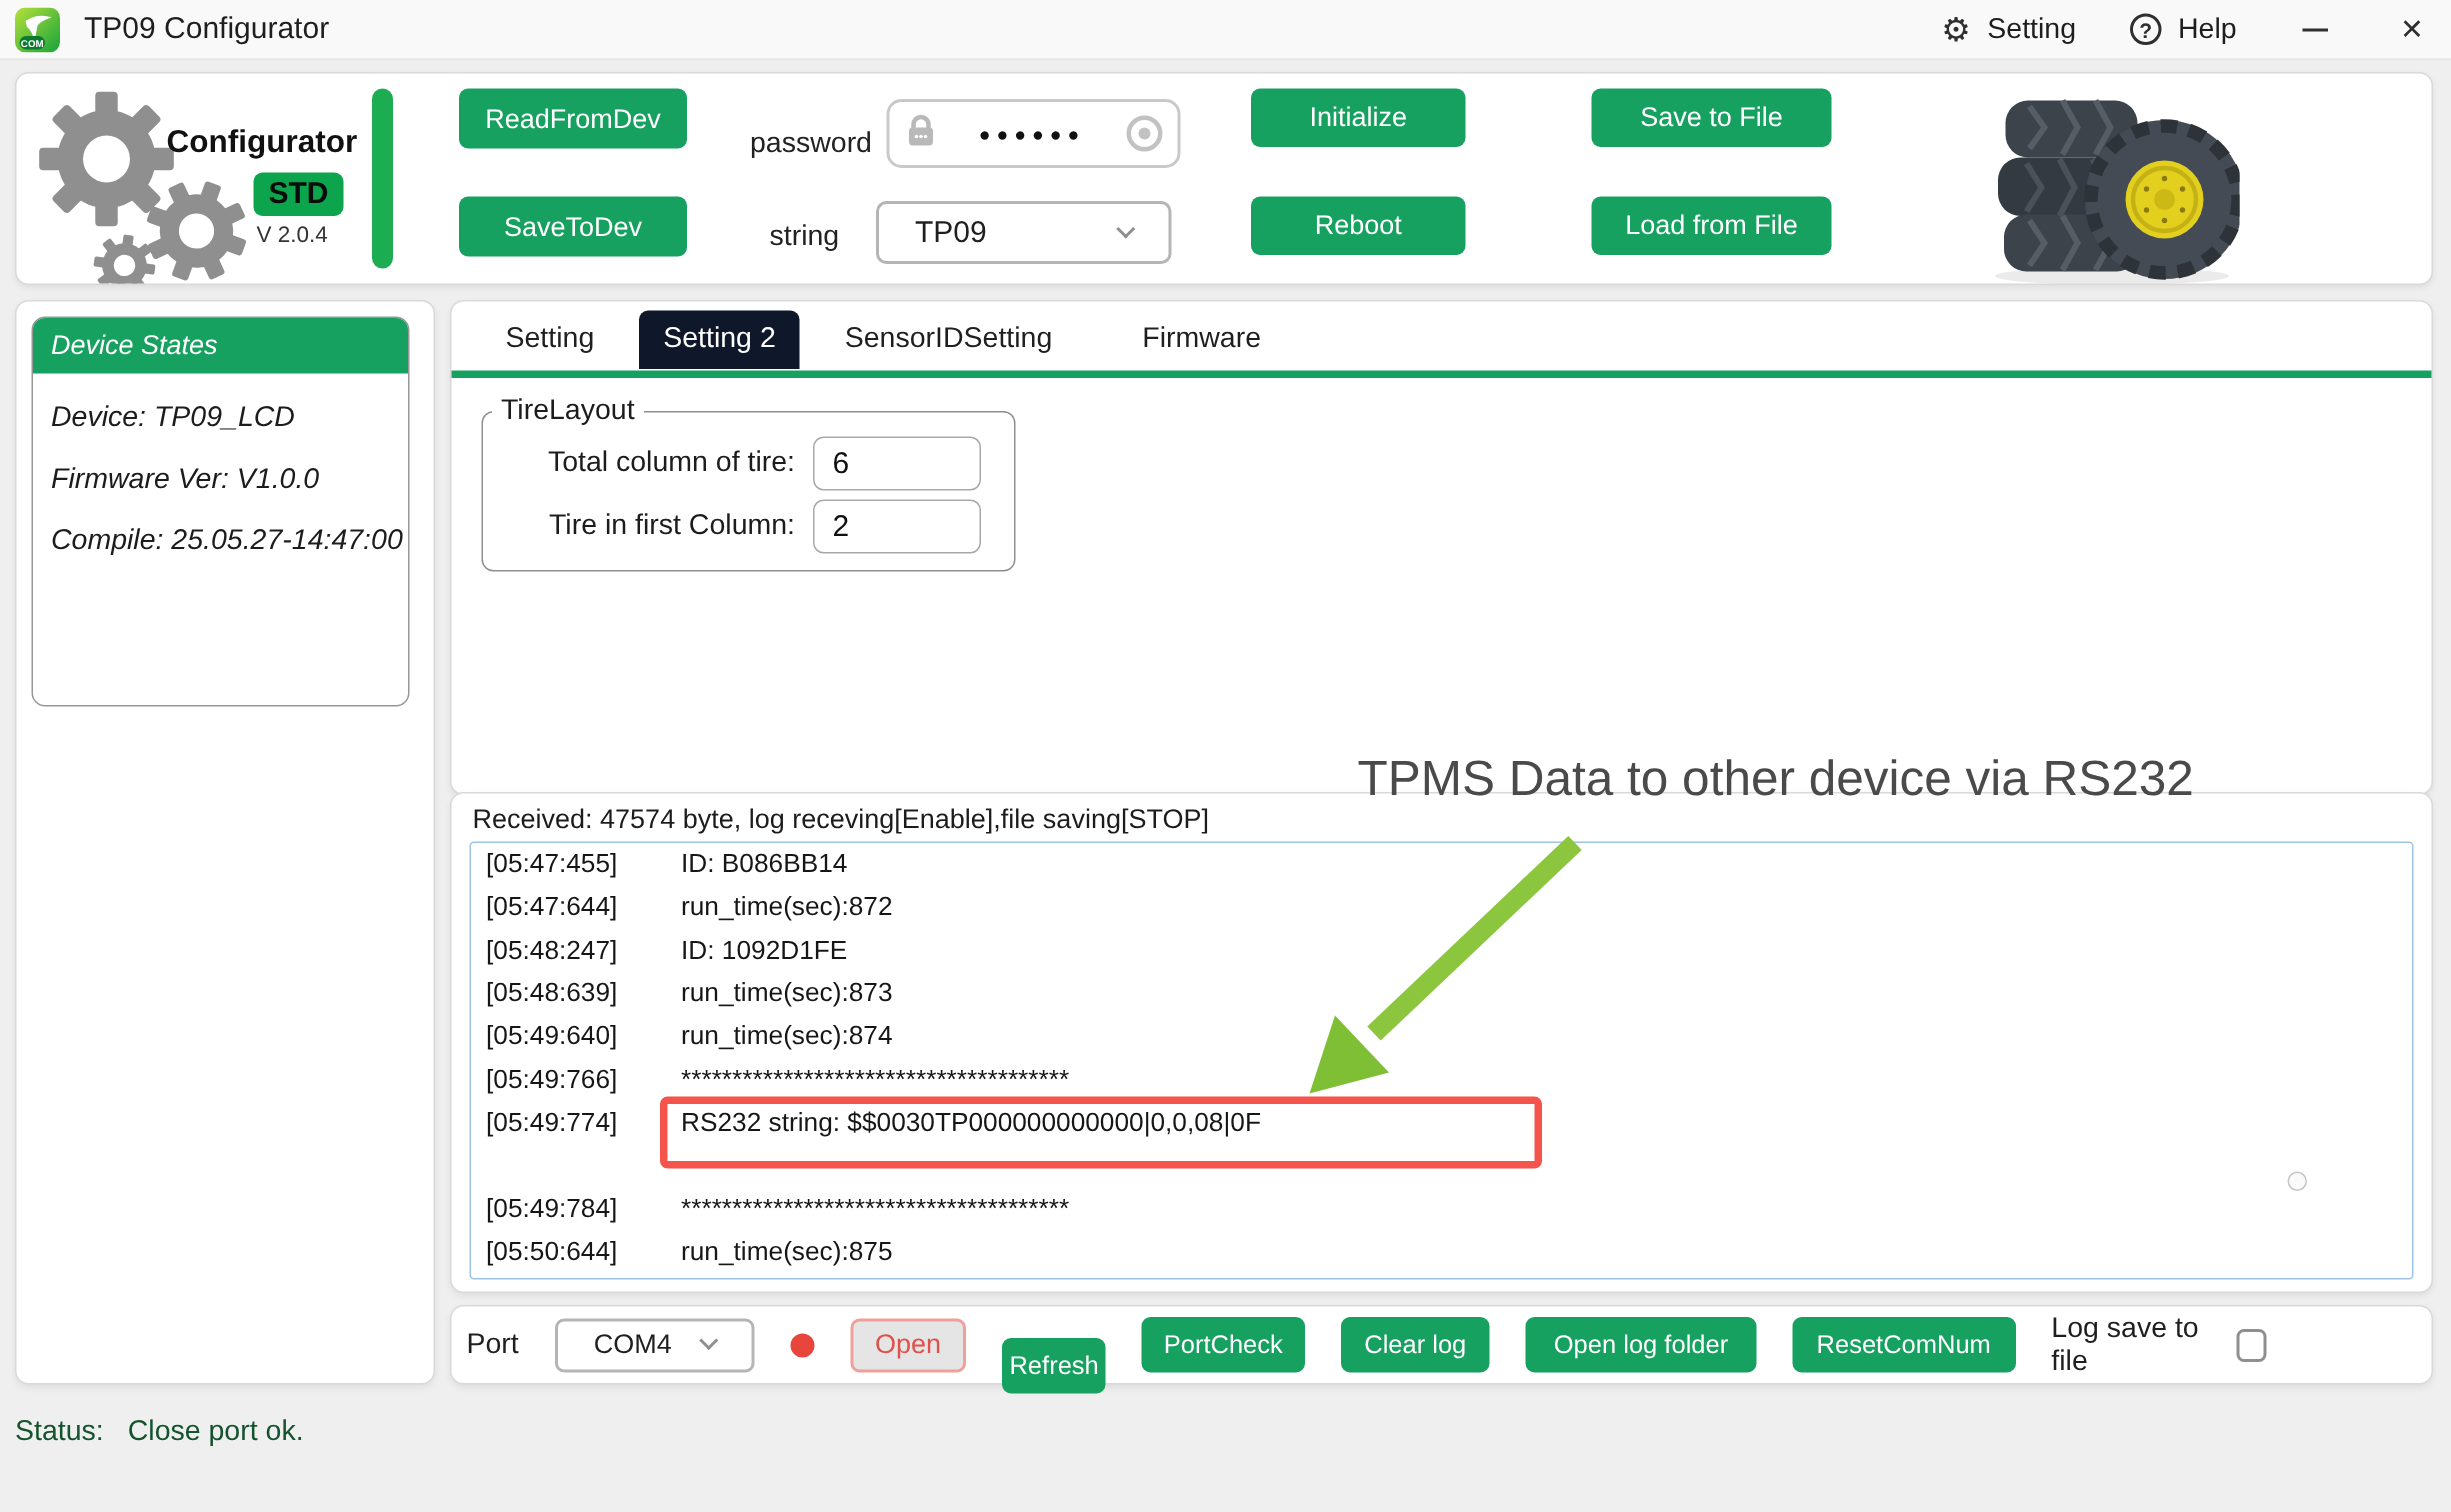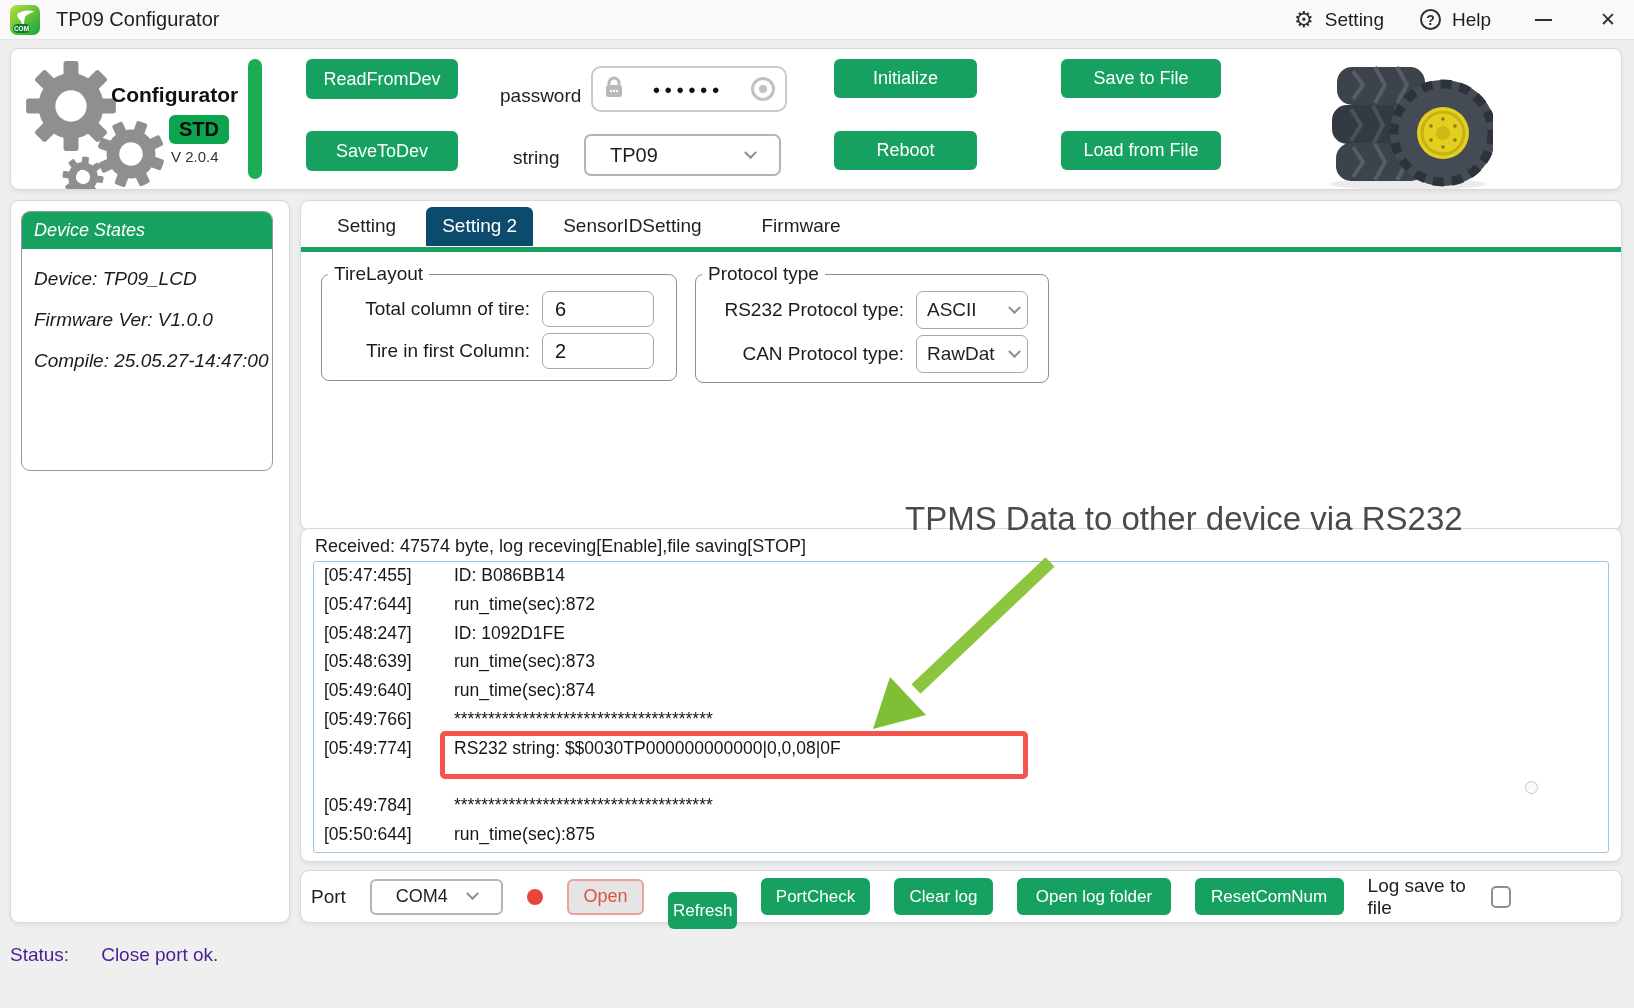--- a/index.html
+++ b/index.html
@@ -53,21 +53,21 @@
   .tires { position:absolute; left:1302px; top:2px; }
 
   
   .dev-states { position:absolute; left:10px; top:10px; width:252px; height:260px; border:1.5px solid #979797; border-radius:9px; overflow:hidden;font-style:italic; }
   .dev-states-header { height:37px; background:#17a160; color:#fff; font-size:18px; display:flex; align-items:center; padding-left:12px; }
   .dev-line { font-size:19px; color:#1c1c1c; padding-left:12px; margin-top:19px; white-space:nowrap; overflow:hidden; }
 
   
   .tab-row { display:flex; gap:14px; padding:6px 0 0 20px; position:relative; }
   .tab { font-size:19px; padding:8px 16px 9px; border-radius:6px 6px 0 0; cursor:pointer; }
-  .tab.active { background:#0c4a6e; color:#fff; }
+  .tab.active { background:#0f172a; color:#fff; }
   .tab-underline { position:absolute; left:0; top:46px; width:100%; height:5px; background:#17a160; }
   fieldset { position:absolute; border:1.5px solid #8f8f8f; border-radius:8px; }
   .fs-tire { left:20px; top:62px; width:356px; height:118px; }
   .fs-proto { left:394px; top:62px; width:354px; height:120px; }
   legend { font-size:19px; color:#1c1c1c; margin-left:6px; padding:0 6px; }
   .fs-row { display:flex; align-items:center; margin:6px 10px 0 0; }
   .fs-row .lab { width:208px; text-align:right; font-size:19px; margin-right:12px; color:#1c1c1c; }
   .num-input { width:112px; height:36px; border:1.5px solid #a8a8a8; border-radius:7px; font-size:20px; font-family:inherit; padding-left:12px; color:#111; }
   .mini-select { width:112px; height:38px; border:1.5px solid #a8a8a8; border-radius:7px; background:#fff; display:flex; align-items:center; justify-content:space-between; padding:0 8px 0 10px; font-size:19px; cursor:pointer; overflow:hidden; white-space:nowrap; }
 
@@ -89,21 +89,21 @@
   .sel-com { position:static; width:142px; height:36px; font-size:18px; border-radius:6px; }
   .red-dot { width:16px; height:16px; border-radius:50%; background:#e8463c; flex:none; }
   .open-btn { width:86px; height:36px; background:#e5e5e5; border:2px solid #f0a09b; border-radius:6px; color:#e0514b; font-size:18px; font-family:inherit; cursor:pointer; }
   .pbtn { height:37px; background:#17a160; color:#fff; border:none; border-radius:6px; font-size:17px; font-family:inherit; cursor:pointer; padding:0 4px; }
   .w96{width:76px;margin-top:28px;} .w120{width:120px;} .w110{width:110px;} .w170{width:170px;} .w165{width:165px;}
   .logsave { margin-left:auto; display:flex; align-items:center; gap:10px; padding-right:110px; }
   .logsave .lab { font-size:19px; }
   .checkbox { width:22px; height:22px; border:2px solid #8f8f8f; border-radius:5px; background:#fff; cursor:pointer; }
 
   
-  .statusbar { position:absolute; left:10px; top:944px; font-size:19px; color:#4c1d95; display:flex; gap:32px; }
+  .statusbar { position:absolute; left:10px; top:944px; font-size:19px; color:#14532d; display:flex; gap:16px; }
 </style>
 </head>
 <body>
 
 <svg width="0" height="0" style="position:absolute">
   <defs>
     <g id="gearShape">
       <g fill="#8f8f8f">
         <circle cx="0" cy="0" r="24"></circle>
         <g>
@@ -244,37 +244,20 @@
     <div class="fs-row">
       <span class="lab">Total column of tire:</span>
       <input class="num-input" value="6" style="">
     </div>
     <div class="fs-row">
       <span class="lab">Tire in first Column:</span>
       <input class="num-input" value="2" style="">
     </div>
   </fieldset>
 
-  <fieldset class="fs-proto">
-    <legend>Protocol type</legend>
-    <div class="fs-row">
-      <span class="lab">RS232 Protocol type:</span>
-      <div class="mini-select">
-        <span>ASCII</span>
-        <span class="chev"></span>
-      </div>
-    </div>
-    <div class="fs-row">
-      <span class="lab">CAN Protocol type:</span>
-      <div class="mini-select">
-        <span>RawDat</span>
-        <span class="chev"></span>
-      </div>
-    </div>
-  </fieldset>
 </div>
 
 <div class="panel panel-log">
   <div class="received">Received: 47574 byte, log receving[Enable],file saving[STOP]</div>
   <div class="log-box">
     <div class="log-row">
         <span class="log-time">[05:47:455]</span>
         <span class="log-text">ID: B086BB14</span>
       </div>
     <div class="log-row">

